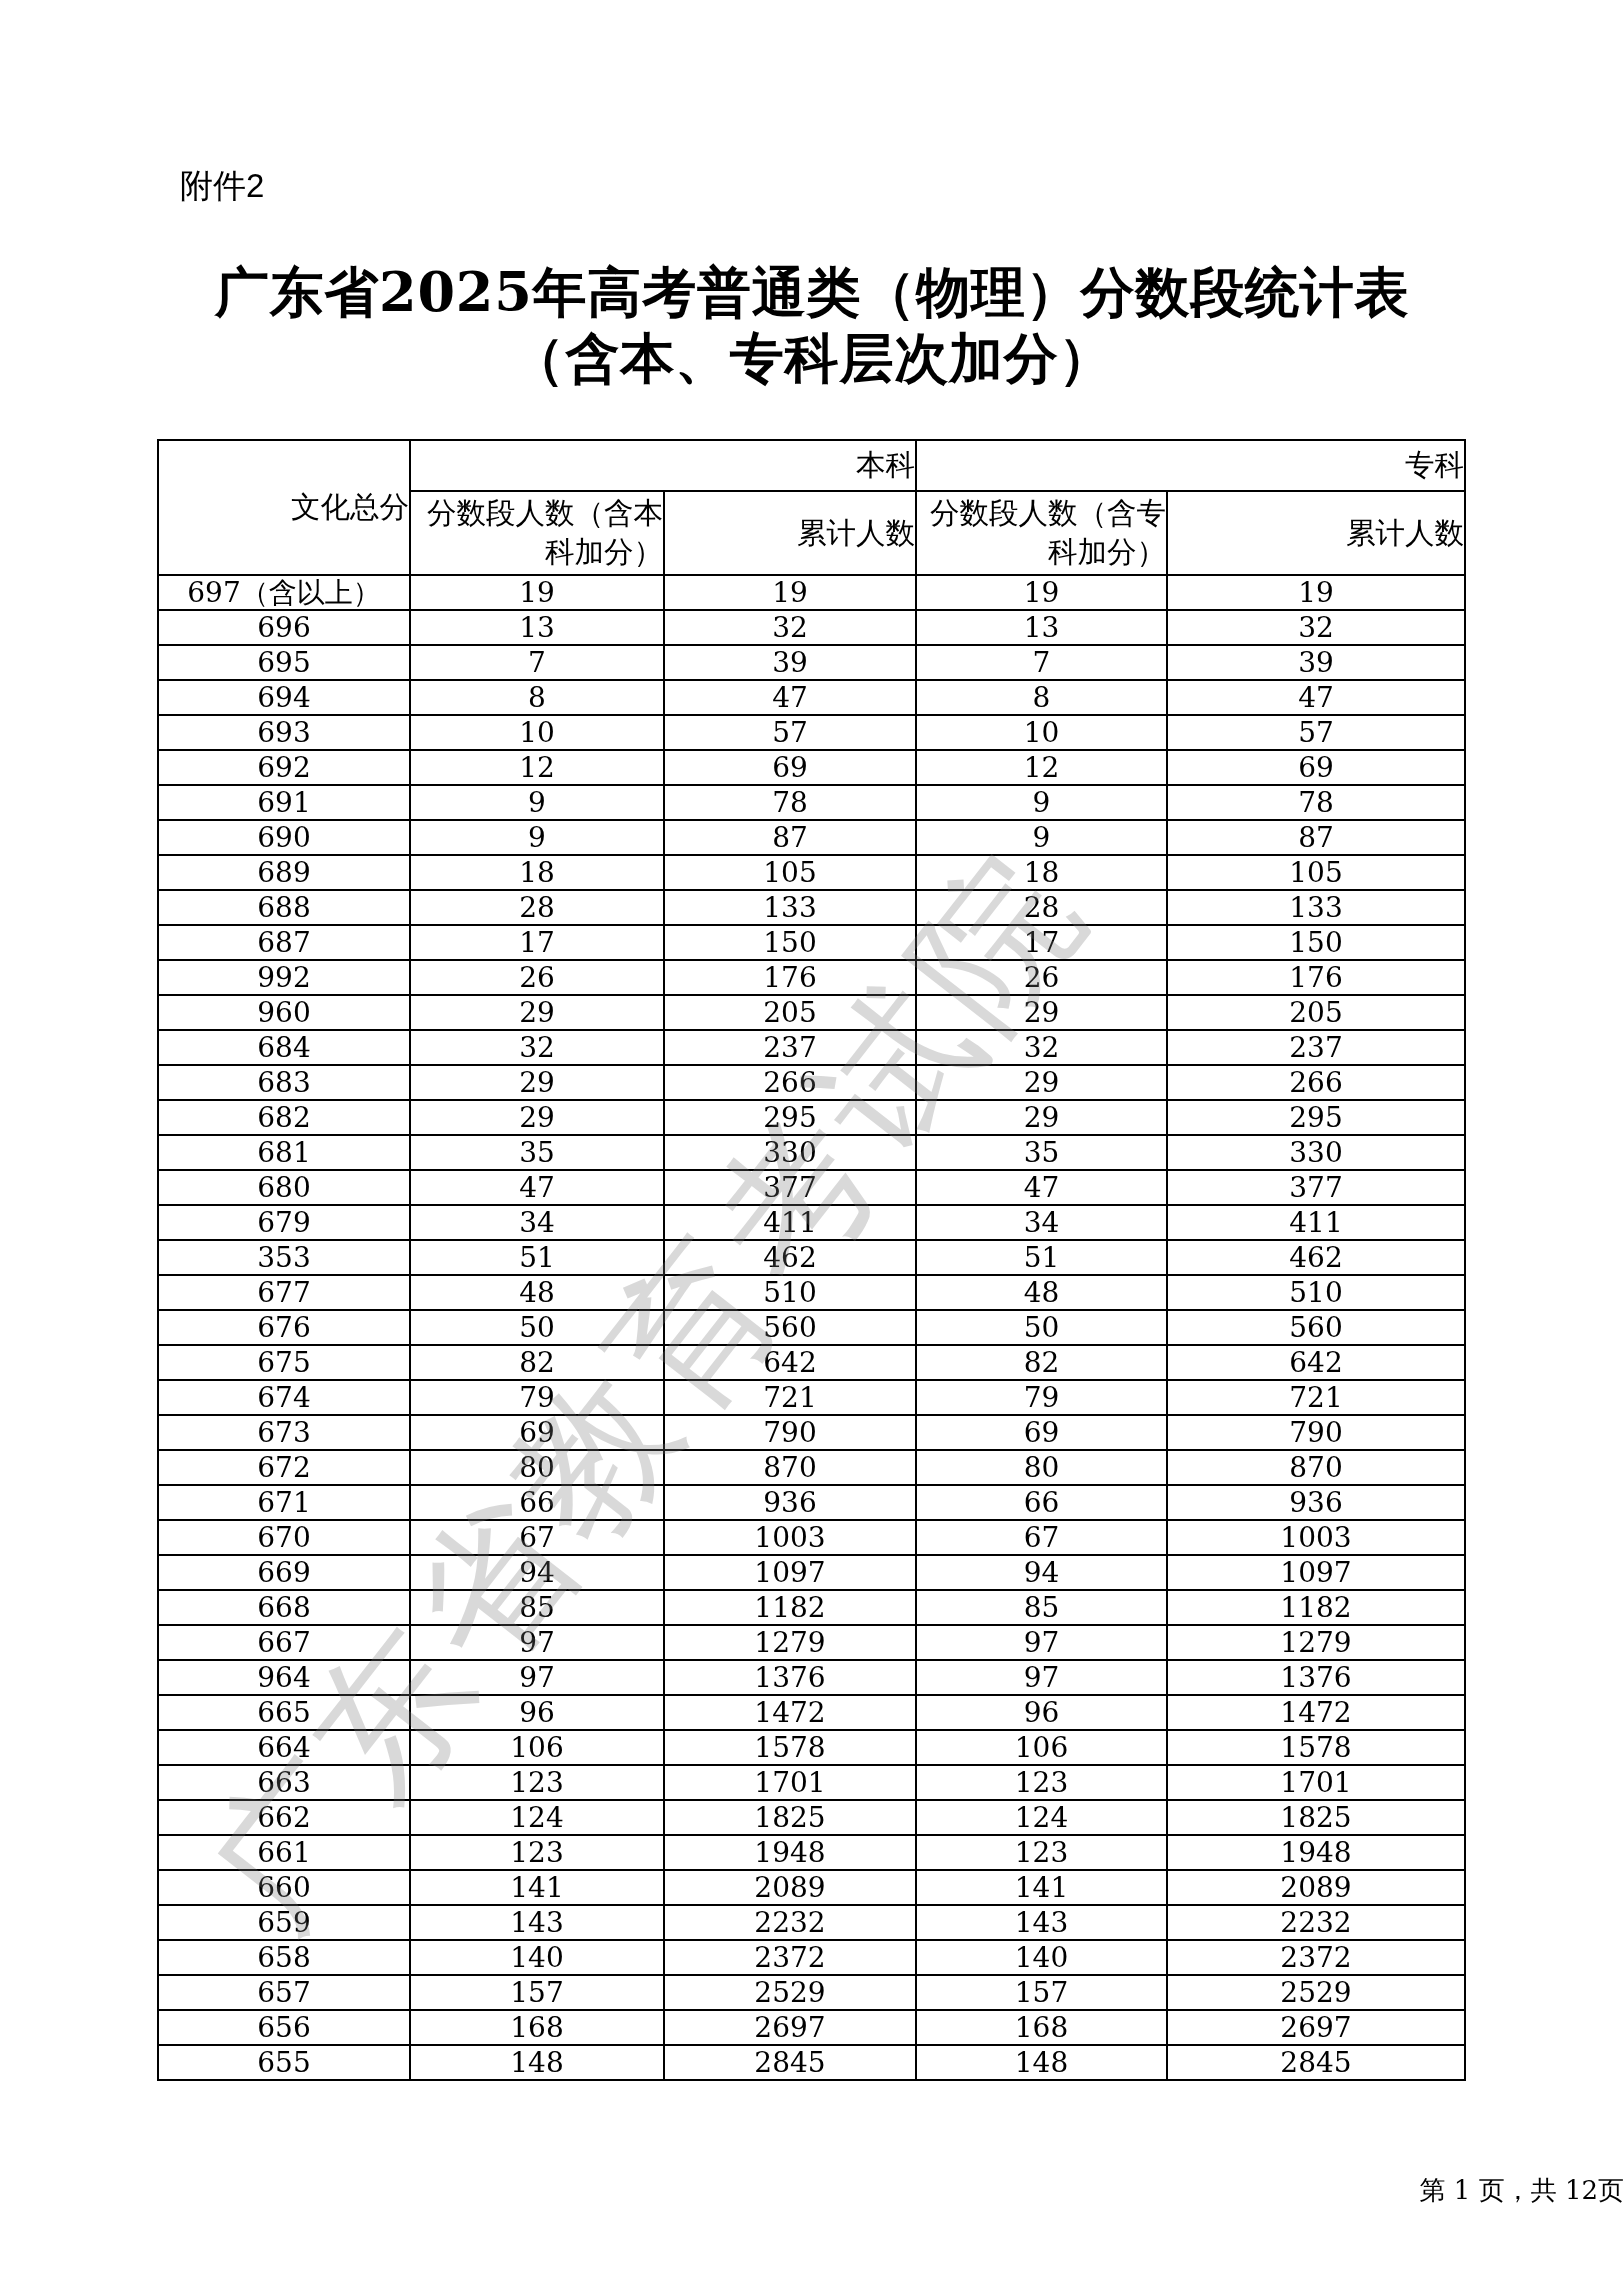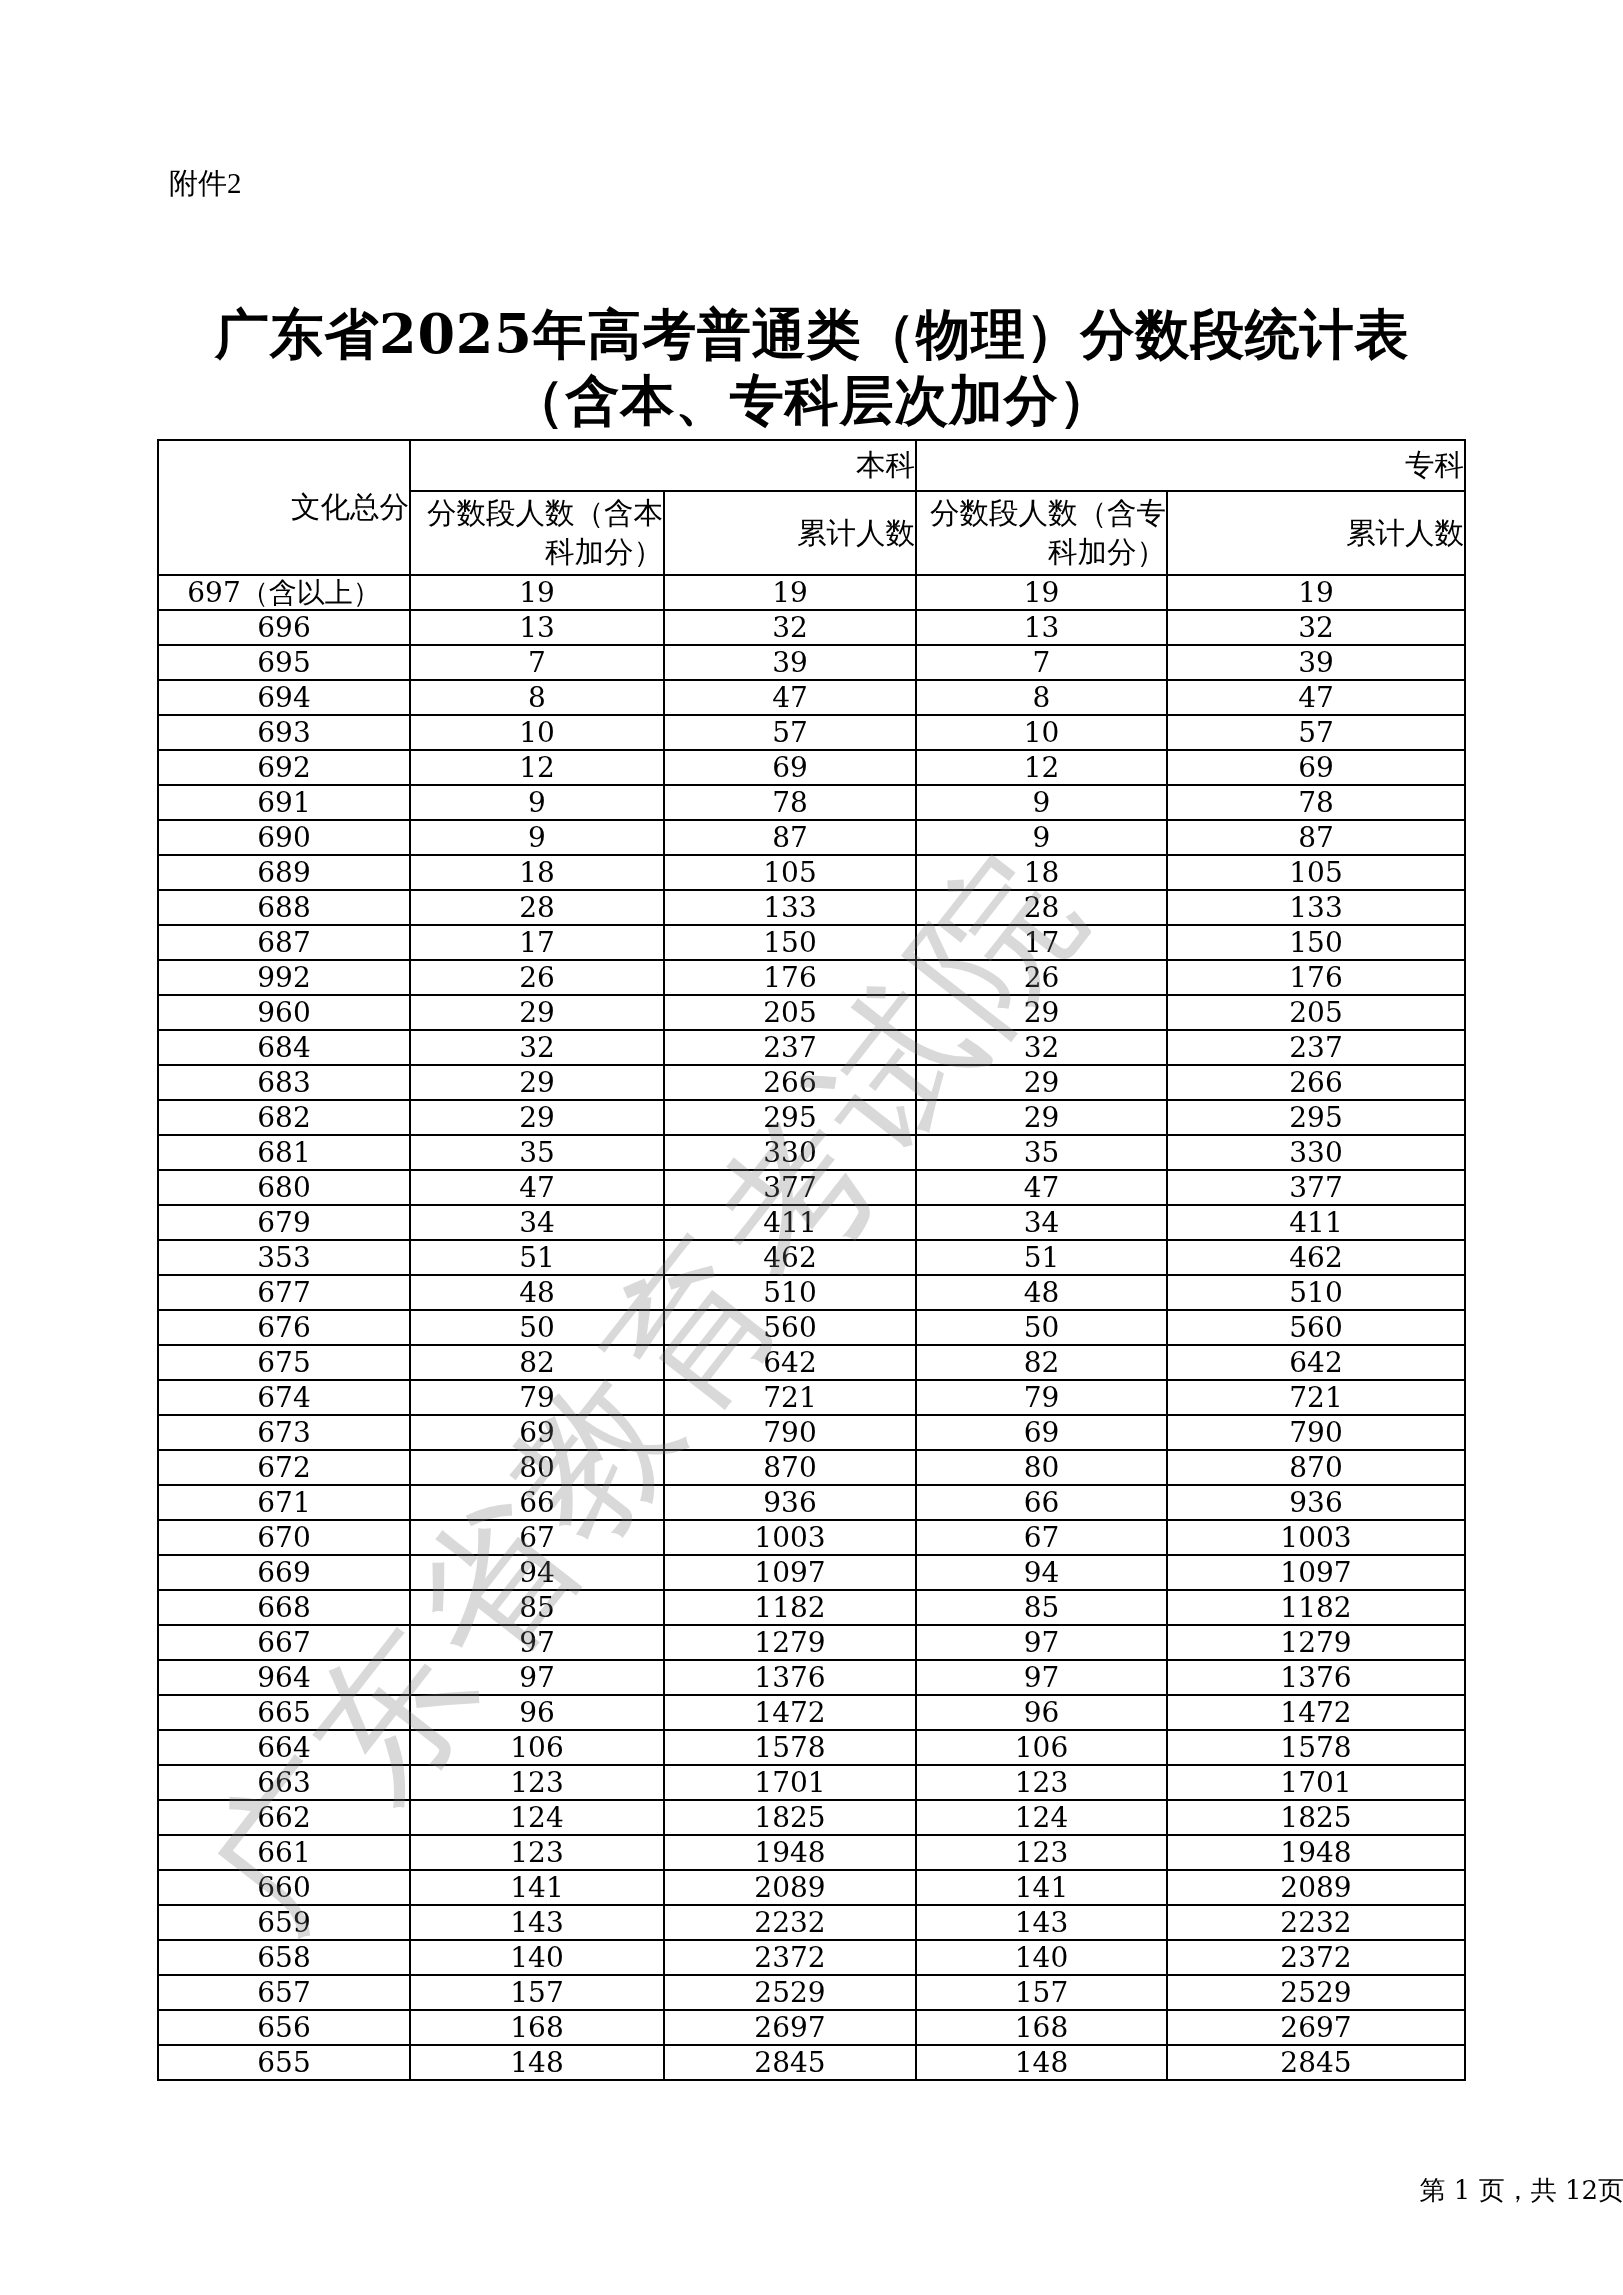--- a/index.html
+++ b/index.html
@@ -1,22 +1,22 @@
 <!DOCTYPE html>
 <html style="font-size:13px"><head>
 <meta charset="utf-8">
 <style>
   html, body { margin: 0; padding: 0; background: #ffffff; }
   body { width: 1624px; height: 2295px; position: relative; overflow: hidden;
          font-family: "DejaVu Serif", "Liberation Serif", serif; color: #000; }
-  .attachment { position: absolute; left: 169px; top: 164px; font-size: 29px;
-                font-family: Liberation Serif, serif; }
+  .attachment { position: absolute; left: 180px; top: 164px; font-size: 33px;
+                font-family: Liberation Sans, sans-serif; }
   .title { position: absolute; left: 0; width: 1624px; text-align: center;
            font-weight: bold; font-size: 54px; line-height: 65px; letter-spacing: 0.8px;
-           font-family: "DejaVu Serif", "Liberation Serif", serif; margin-top: 42px; }
+           font-family: "DejaVu Serif", "Liberation Serif", serif; }
   .title.l1 { top: 260px; }
   .title.l2 { top: 326px; }
   table.scores { position: absolute; left: 157px; top: 439px; width: 1307px;
                  border-collapse: collapse; table-layout: fixed; }
   table.scores td, table.scores th { border: 2.5px solid #000; padding: 0; text-align: center;
                  vertical-align: middle; }
   table.scores th { font-weight: normal; font-family: "DejaVu Sans", "Liberation Sans", sans-serif;
                  font-size: 29.5px; line-height: 39px; text-align: right; }
   th.group { height: 49px; }
   th.sub { height: 82px; }

